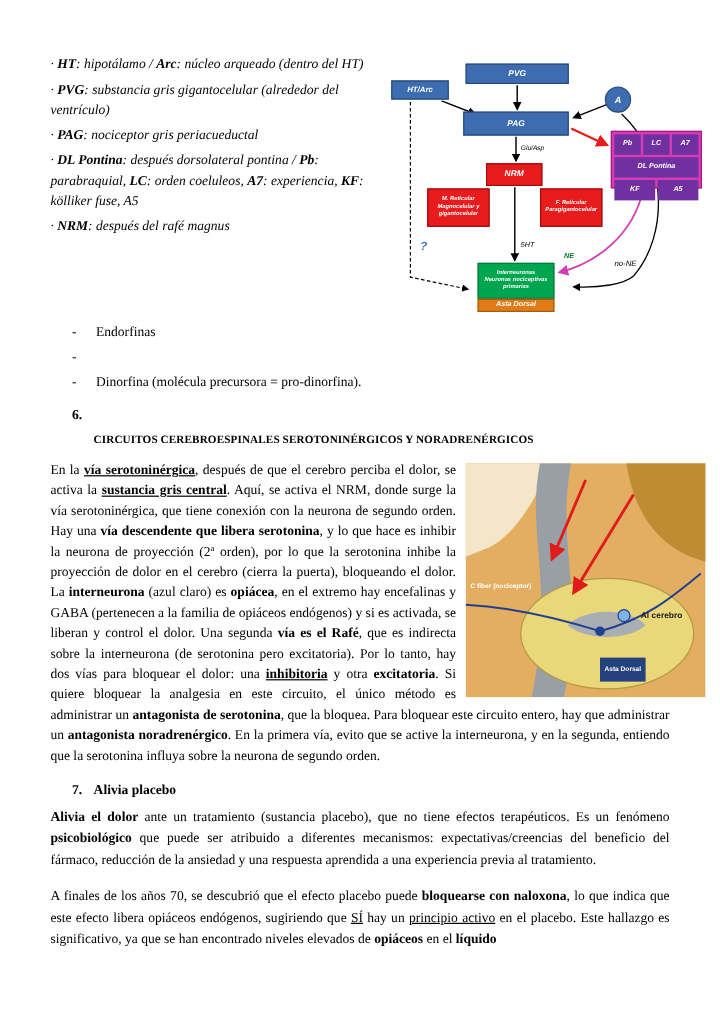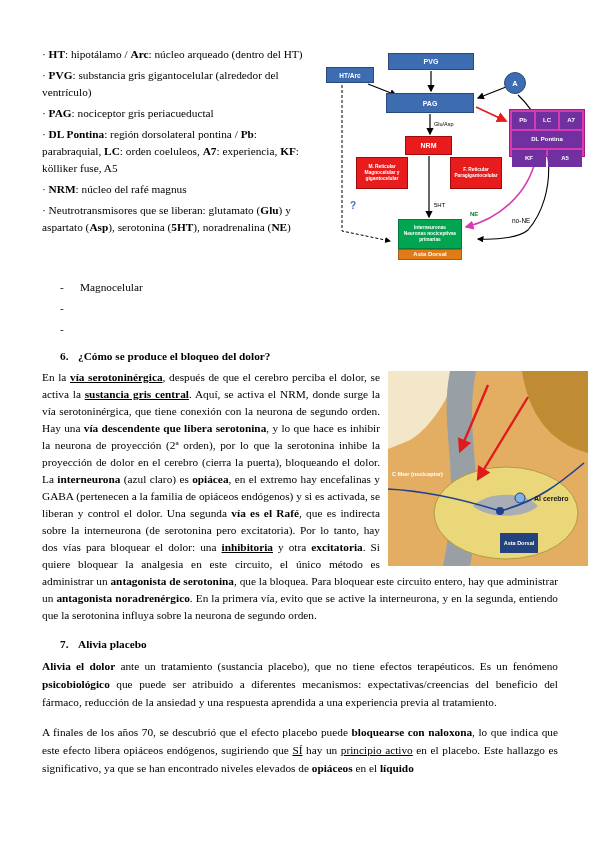--- a/index.html
+++ b/index.html
@@ -10,21 +10,21 @@
     font-size:11.3px;
     line-height:17px;
     color:#000;
     overflow:hidden;
   }
   .page { padding:45px 42px 0 42px; }
   .b { font-weight:bold; }
   .u { text-decoration:underline; }
 
   
-  .top-section { display:flex; margin-bottom:19px; }
+  .top-section { display:flex; margin-bottom:9px;font-style:italic; }
   .bullets { flex:1; padding-right:5px; padding-top:1px; }
   .bullet { margin-bottom:4px; }
 
   
   .d1 { position:relative; width:280px; height:215px; flex:0 0 280px; margin-right:-42px; background:#fff; }
   .d1 svg { position:absolute; left:0; top:0; }
   .dnode { position:absolute; display:flex; align-items:center; justify-content:center;
            font-family:"Liberation Sans", sans-serif; font-weight:bold; color:#fff; text-align:center; }
   .bbox { background:#3d6cb1; border:1px solid #28497c; }
   .rbox { background:#e81c1c; border:1px solid #9e0b0b; }
@@ -64,23 +64,22 @@
 </head>
 <body>
 
 <div class="page">
 
   <div class="top-section">
     <div class="bullets">
       <p class="bullet"><span>· </span><span class="b">HT</span><span>: hipotálamo / </span><span class="b">Arc</span><span>: núcleo arqueado (dentro del HT)</span></p>
       <p class="bullet"><span>· </span><span class="b">PVG</span><span>: substancia gris gigantocelular (alrededor del ventrículo)</span></p>
       <p class="bullet"><span>· </span><span class="b">PAG</span><span>: nociceptor gris periacueductal</span></p>
-      <p class="bullet"><span>· </span><span class="b">DL Pontina</span><span>: región dorsolateral pontina / </span><span class="b">Pb</span><span>: parabraquial, </span><span class="b">LC</span><span>: orden coeluleos, </span><span class="b">A7</span><span>: experiencia, </span><span class="b">KF</span><span>: kölliker fuse, A5</span></p>
-      <p class="bullet"><span>· </span><span class="b">NRM</span><span>: núcleo del rafé magnus</span></p>
-      <p class="bullet"><span>· Neutrotransmisores que se liberan: glutamato (</span><span class="b">Glu</span><span>) y aspartato (</span><span class="b">Asp</span><span>), serotonina (</span><span class="b">5HT</span><span>), noradrenalina (</span><span class="b">NE</span><span>)</span></p>
+      <p class="bullet"><span>· </span><span class="b">DL Pontina</span><span>: después dorsolateral pontina / </span><span class="b">Pb</span><span>: parabraquial, </span><span class="b">LC</span><span>: orden coeluleos, </span><span class="b">A7</span><span>: experiencia, </span><span class="b">KF</span><span>: kölliker fuse, A5</span></p>
+      <p class="bullet"><span>· </span><span class="b">NRM</span><span>: después del rafé magnus</span></p>
     </div>
 
     <div class="d1">
       <svg width="280" height="215" viewBox="0 0 280 215">
         <defs>
           <marker id="mB" markerWidth="7" markerHeight="7" refX="5" refY="3" orient="auto">
               <path d="M0,0 L6,3 L0,6 Z" fill="#000"></path>
             </marker>
           <marker id="mR" markerWidth="7" markerHeight="7" refX="5" refY="3" orient="auto">
               <path d="M0,0 L6,3 L0,6 Z" fill="#e81c1c"></path>
@@ -135,34 +134,35 @@
         <span>Neuronas nociceptivas primarias</span>
       </div>
       <div class="dnode obox" style="left:78px;top:204px;width:64px;height:11px;font-size:6px;">Asta Dorsal</div>
     </div>
   </div>
 
 
   <div class="dash-list">
     <div class="dash-item">
       <span class="dash">-</span>
-      <span>Magnocelular</span>
+      <span>Endorfinas</span>
     </div>
     <div class="dash-item">
       <span class="dash">-</span>
     </div>
     <div class="dash-item">
       <span class="dash">-</span>
+      <span>Dinorfina (molécula precursora = pro-dinorfina).</span>
     </div>
   </div>
 
   <div class="heading">
     <span class="hnum">6.</span>
-    <span class="htext">¿Cómo se produce el bloqueo del dolor?</span>
   </div>
+  <div class="subheading">CIRCUITOS CEREBROESPINALES SEROTONINÉRGICOS Y NORADRENÉRGICOS</div>
 
   <div class="section6">
     <div class="d2">
       <svg width="200" height="195" viewBox="0 0 200 195">
         <defs>
           <marker id="m2R" markerWidth="7" markerHeight="7" refX="5" refY="3" orient="auto">
               <path d="M0,0 L6,3 L0,6 Z" fill="#e01b1b"></path>
             </marker>
         </defs>
         <rect width="200" height="195" fill="#e4ae62"></rect>

